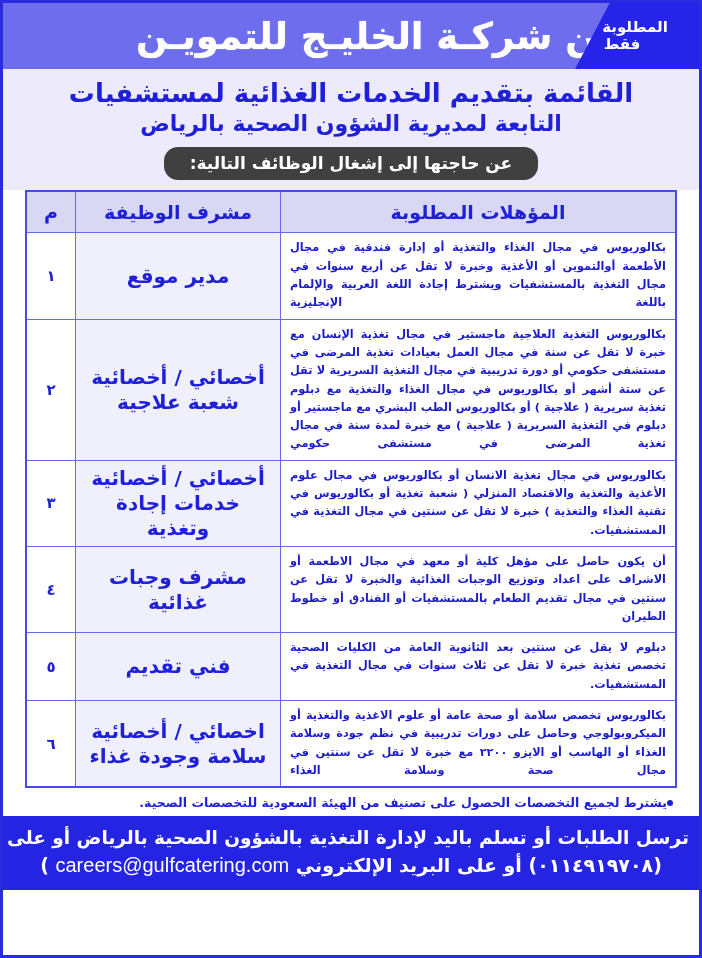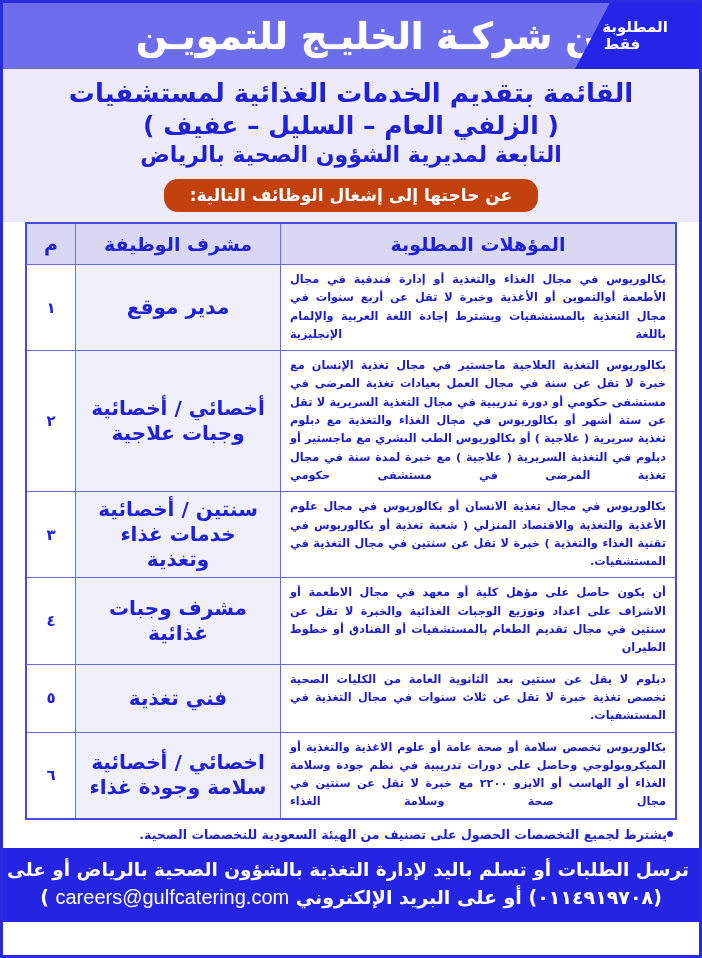--- a/index.html
+++ b/index.html
@@ -95,21 +95,21 @@
   }
 
   
   .pill-row {
     background: #eceafb;
     text-align: center;
     padding: 6px 0 10px;
   }
   .pill {
     display: inline-block;
-    background: #c2410c;
+    background: #404040;
     color: #ffffff;
     font-size: 17px;
     font-weight: bold;
     border-radius: 14px;
     padding: 6px 26px 7px;
     white-space: nowrap;
   }
 
   
   .table-area {
@@ -212,21 +212,20 @@
     <div class="banner-title">تعلـن شركـة الخليـج للتمويـن</div>
     <div class="corner-flag">
       <span class="l1">المطلوبة</span>
       <span class="l2">فقط</span>
     </div>
   </div>
 
   <div class="subtitle-wrap">
     <div class="arch"></div>
     <div class="sub-line sub-1">القائمة بتقديم الخدمات الغذائية لمستشفيات</div>
-    <div class="sub-line sub-2">( الزلفي العام – السليل – عفيف )</div>
     <div class="sub-line sub-3">التابعة لمديرية الشؤون الصحية بالرياض</div>
   </div>
 
   <div class="pill-row">
     <span class="pill">عن حاجتها إلى إشغال الوظائف التالية:</span>
   </div>
 
   <div class="table-area">
     <table class="jobs">
       <thead>
@@ -237,36 +236,36 @@
         </tr>
       </thead>
       <tbody id="jobs-body">
           <tr>
             <td class="c-qual">بكالوريوس في مجال الغذاء والتغذية أو إدارة فندقية في مجال الأطعمة أوالتموين أو الأغذية وخبرة لا تقل عن أربع سنوات في مجال التغذية بالمستشفيات ويشترط إجادة اللغة العربية والإلمام باللغة الإنجليزية</td>
             <td class="c-job">مدير موقع</td>
             <td class="c-num">١</td>
           </tr>
           <tr>
             <td class="c-qual">بكالوريوس التغذية العلاجية ماجستير في مجال تغذية الإنسان مع خبرة لا تقل عن سنة في مجال العمل بعيادات تغذية المرضى في مستشفى حكومي أو دورة تدريبية في مجال التغذية السريرية لا تقل عن ستة أشهر أو بكالوريوس في مجال الغذاء والتغذية مع دبلوم تغذية سريرية ( علاجية ) أو بكالوريوس الطب البشري مع ماجستير أو دبلوم في التغذية السريرية ( علاجية ) مع خبرة لمدة سنة في مجال تغذية المرضى في مستشفى حكومي</td>
-            <td class="c-job">أخصائي / أخصائية وجبات علاجية</td>
+            <td class="c-job">أخصائي / أخصائية شعبة علاجية</td>
             <td class="c-num">٢</td>
           </tr>
           <tr>
             <td class="c-qual">بكالوريوس في مجال تغذية الانسان أو بكالوريوس في مجال علوم الأغذية والتغذية والاقتصاد المنزلي ( شعبة تغذية أو بكالوريوس في تقنية الغذاء والتغذية ) خبرة لا تقل عن سنتين في مجال التغذية في المستشفيات.</td>
-            <td class="c-job">سنتين / أخصائية خدمات غذاء وتغذية</td>
+            <td class="c-job">أخصائي / أخصائية خدمات إجادة وتغذية</td>
             <td class="c-num">٣</td>
           </tr>
           <tr>
             <td class="c-qual">أن يكون حاصل على مؤهل كلية أو معهد في مجال الاطعمة أو الاشراف على اعداد وتوزيع الوجبات الغذائية والخبرة لا تقل عن سنتين في مجال تقديم الطعام بالمستشفيات أو الفنادق أو خطوط الطيران</td>
             <td class="c-job">مشرف وجبات غذائية</td>
             <td class="c-num">٤</td>
           </tr>
           <tr>
             <td class="c-qual">دبلوم لا يقل عن سنتين بعد الثانوية العامة من الكليات الصحية تخصص تغذية خبرة لا تقل عن ثلاث سنوات في مجال التغذية في المستشفيات.</td>
-            <td class="c-job">فني تغذية</td>
+            <td class="c-job">فني تقديم</td>
             <td class="c-num">٥</td>
           </tr>
           <tr>
             <td class="c-qual">بكالوريوس تخصص سلامة أو صحة عامة أو علوم الاغذية والتغذية أو الميكروبولوجي وحاصل على دورات تدريبية في نظم جودة وسلامة الغذاء أو الهاسب أو الايزو ٢٢٠٠ مع خبرة لا تقل عن سنتين في مجال صحة وسلامة الغذاء</td>
             <td class="c-job">اخصائي / أخصائية سلامة وجودة غذاء</td>
             <td class="c-num">٦</td>
           </tr>
         </tbody>
     </table>
   </div>

